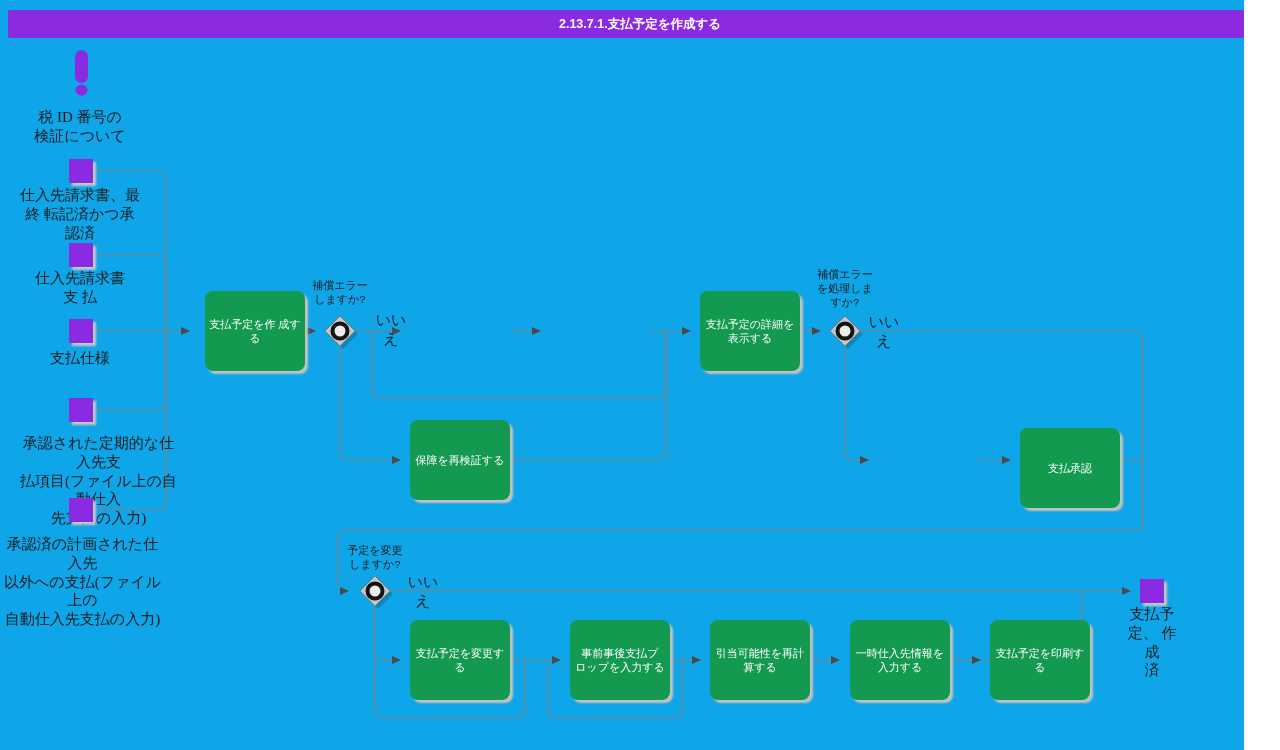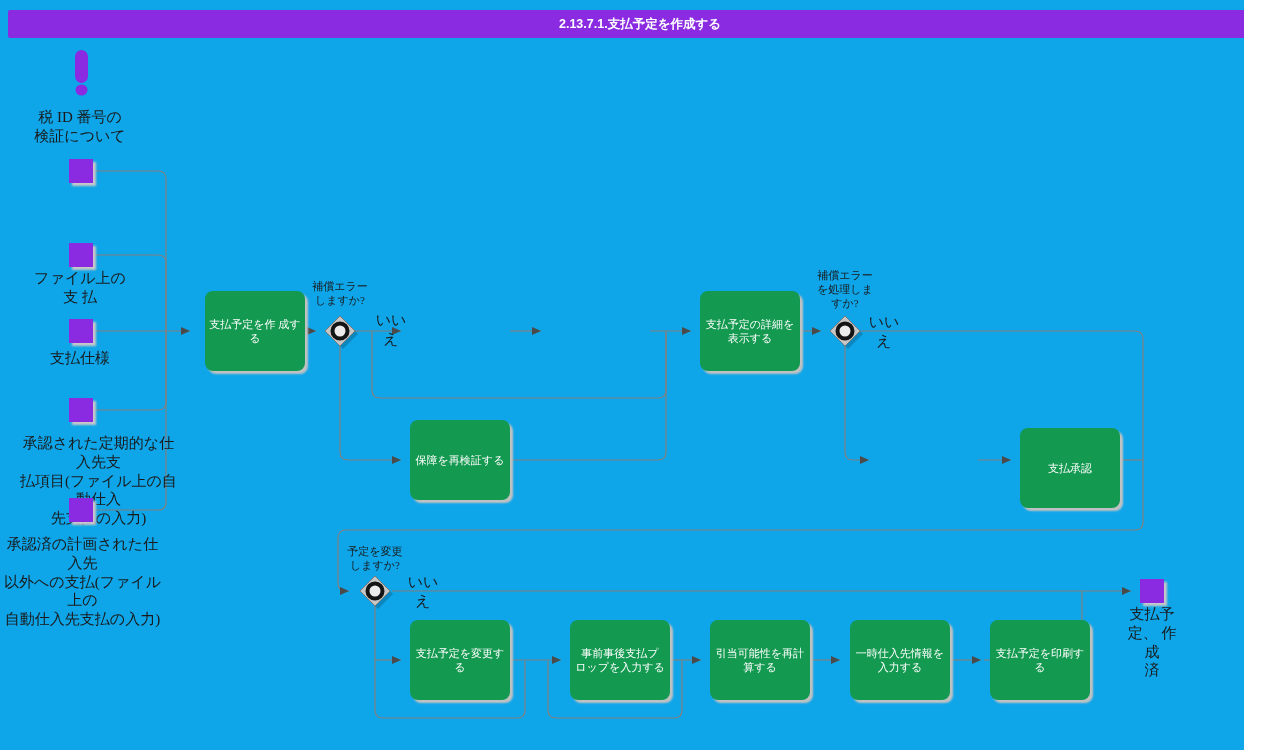--- a/index.html
+++ b/index.html
@@ -20,21 +20,21 @@
     box-shadow:3px 3px 2px #c2c2c2;color:#ffffff;display:flex;align-items:center;justify-content:center;
     text-align:center;font-size:11px;line-height:1.3;white-space:pre-line;padding:2px;box-sizing:border-box;
   }
   .evsq{
     width:24px;height:24px;background:#8A2BE2;box-shadow:3px 3px 2px #c8c8c8;
   }
   .label{
     position:absolute;z-index:2;color:#1a1a1a;font-size:15px;line-height:1.25;
     text-align:center;white-space:pre-line;
   }
-  .gwlabel{font-size:11px;}
+  .gwlabel{font-size:11px;font-family:Liberation Mono, monospace;}
   .no-label{text-align:center;}
   .gateway{position:absolute;z-index:2;width:36px;height:36px;}
 </style>
 </head>
 <body>
 
 <div class="canvas">
 
   <div class="titlebar">2.13.7.1.支払予定を作成する</div>
 
@@ -85,23 +85,26 @@
   </svg>
 
   <svg class="node" style="left:66px;top:46px" width="30" height="52">
     <rect x="9" y="4" width="13" height="33" rx="6.5" fill="#8A2BE2"></rect>
     <ellipse cx="15.5" cy="44" rx="6" ry="5.5" fill="#8A2BE2"></ellipse>
   </svg>
   <div class="label" style="left:20px;top:108px;width:120px">税 ID 番号の
 検証について</div>
 
   <div class="node evsq" style="left:69px;top:159px"></div>
+  <div class="label" style="left:15px;top:186px;width:130px">仕入先請求書、最
+終 転記済かつ承
+認済</div>
 
   <div class="node evsq" style="left:69px;top:243px"></div>
-  <div class="label" style="left:15px;top:269px;width:130px">ファイル上の
+  <div class="label" style="left:15px;top:269px;width:130px">仕入先請求書
 支 払</div>
 
   <div class="node evsq" style="left:69px;top:319px"></div>
   <div class="label" style="left:15px;top:349px;width:130px">支払仕様</div>
 
   <div class="node evsq" style="left:69px;top:398px"></div>
   <div class="label" style="left:16px;top:434px;width:165px">承認された定期的な仕入先支
 払項目(ファイル上の自動仕入
 先支払の入力)</div>
 

